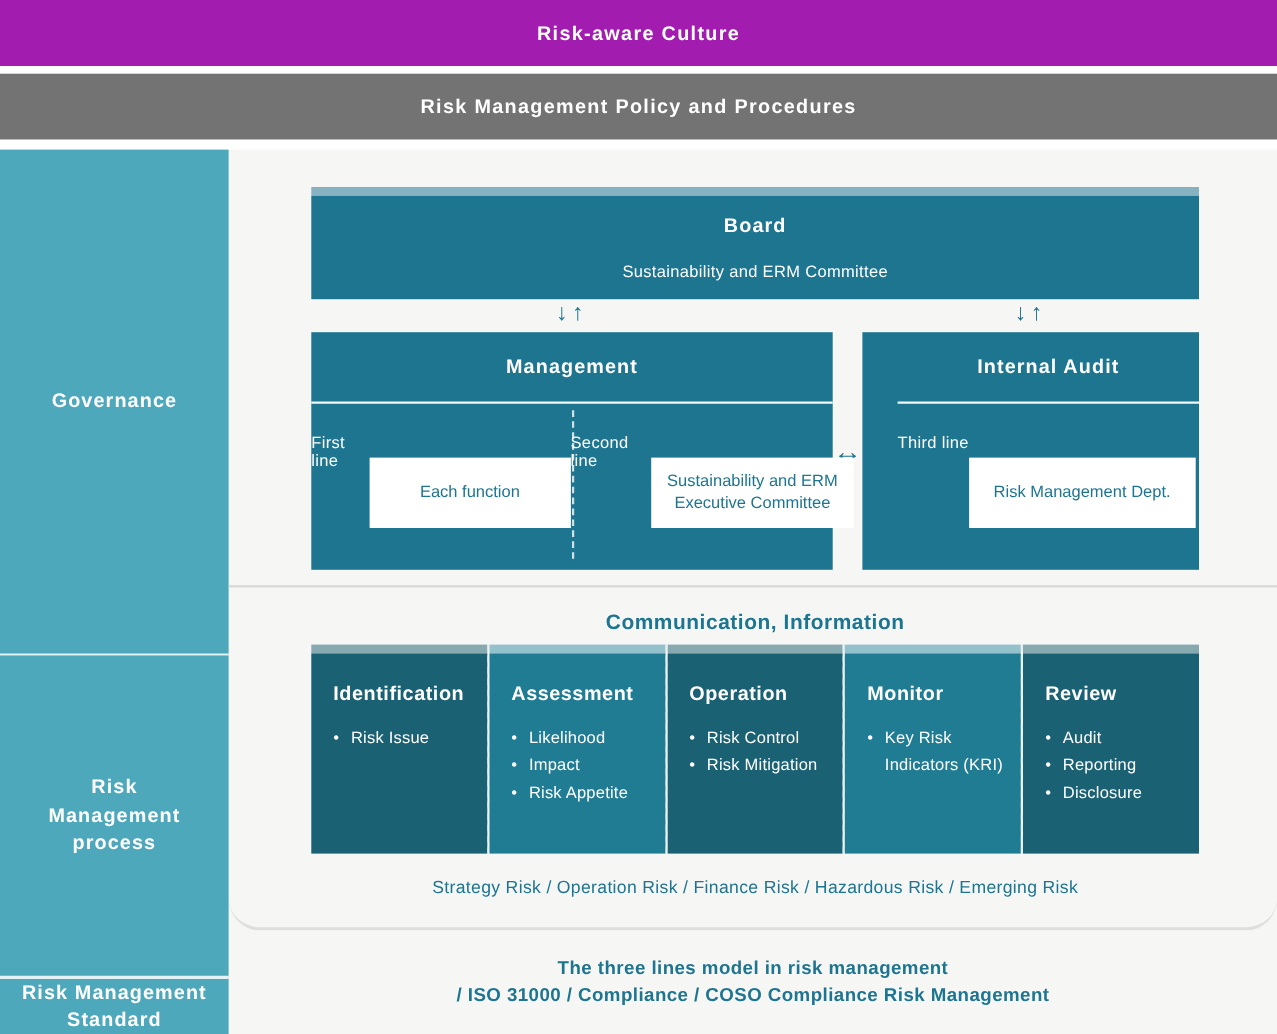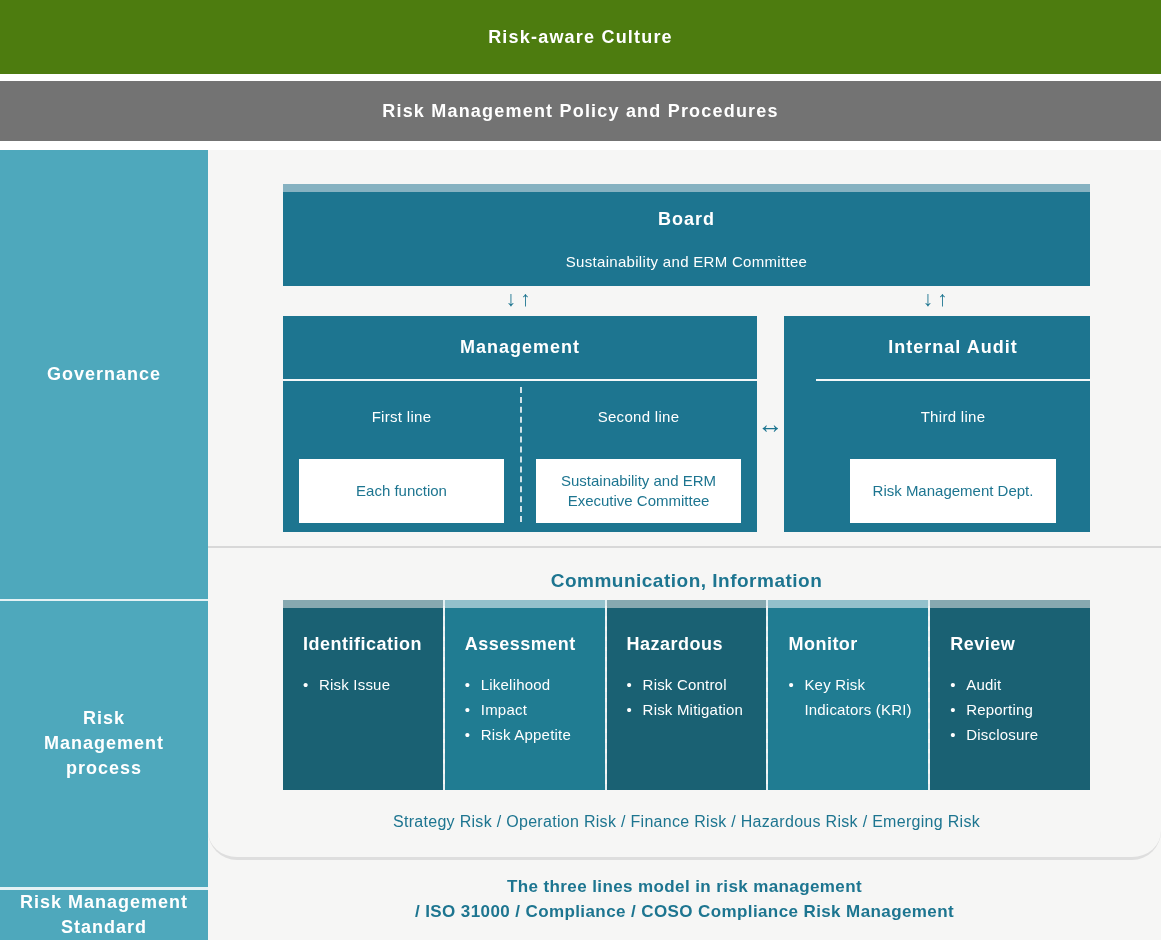--- a/index.html
+++ b/index.html
@@ -10,21 +10,21 @@
     overflow:hidden;
   }
   .page { width:1161px; height:940px; display:flex; flex-direction:column; }
 
   
   .banner {
     display:flex; align-items:center; justify-content:center;
     color:#ffffff; font-size:18px; font-weight:bold; letter-spacing:1.2px;
     flex:0 0 auto;
   }
-  .banner-culture { height:74px; background:#4d7c0f;text-align:center; }
+  .banner-culture { height:60px; background:#a21caf;text-align:center; }
   .banner-gap1 { height:7px; background:#ffffff; flex:0 0 auto; }
   .banner-policy { height:60px; background:#737373; }
   .banner-gap2 { height:9px; background:#ffffff; flex:0 0 auto; }
 
   
   .content { flex:1; display:flex; min-height:0; }
 
   .sidebar { width:208px; flex:0 0 auto; display:flex; flex-direction:column; }
   .side-sec {
     background:#4EA8BC; color:#ffffff;
@@ -72,21 +72,21 @@
   .org-box { background:#1D7590; display:flex; flex-direction:column; }
   .org-mgmt { width:474px; }
   .org-audit { width:306px;padding-left:32px; }
   .org-header {
     height:65px; flex:0 0 auto;
     display:flex; align-items:center; justify-content:center;
     color:#ffffff; font-size:18px; font-weight:bold; letter-spacing:1px;
     border-bottom:2px solid rgba(255,255,255,0.95);
   }
   .org-body { flex:1; display:flex; position:relative; }
-  .line-col { flex:1; display:flex; flex-direction:column; align-items:center; padding-top:27px;gap:12px; }
+  .line-col { flex:1; display:flex; flex-direction:row; align-items:flex-start; padding-top:27px; }
   .line-label { color:#ffffff; font-size:15px; letter-spacing:0.3px; }
   .dash-divider {
     position:absolute; left:50%; top:6px; bottom:10px; width:0;
     border-left:2px dashed rgba(255,255,255,0.8);
   }
   .white-box {
     margin-top:22px; height:64px; background:#ffffff;
     display:flex; align-items:center; justify-content:center;
     color:#1D7590; font-size:15px; text-align:center; line-height:1.35;
     padding:0 8px;
@@ -247,21 +247,21 @@
                 <li>Likelihood</li>
                 <li>Impact</li>
                 <li>Risk Appetite</li>
               </ul>
             </div>
           </div>
 
           <div class="proc-col proc-col-dark">
             <div class="col-strip"></div>
             <div class="col-body">
-              <div class="col-title">Hazardous</div>
+              <div class="col-title">Operation</div>
               <ul class="col-items">
                 <li>Risk Control</li>
                 <li>Risk Mitigation</li>
               </ul>
             </div>
           </div>
 
           <div class="proc-col proc-col-light">
             <div class="col-strip"></div>
             <div class="col-body">

